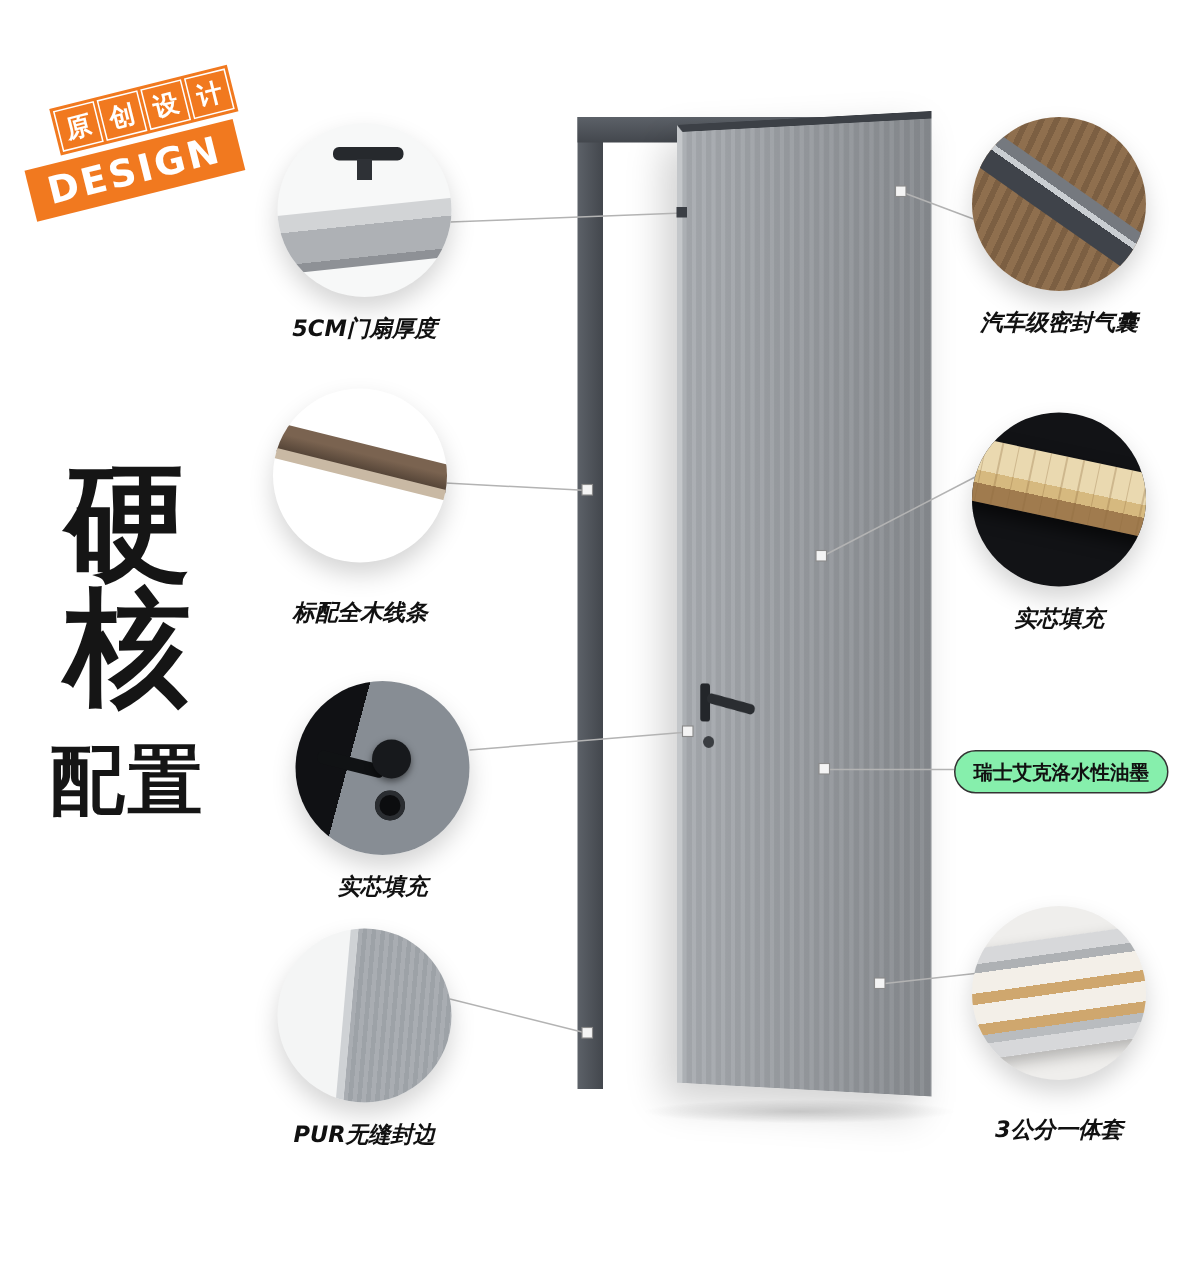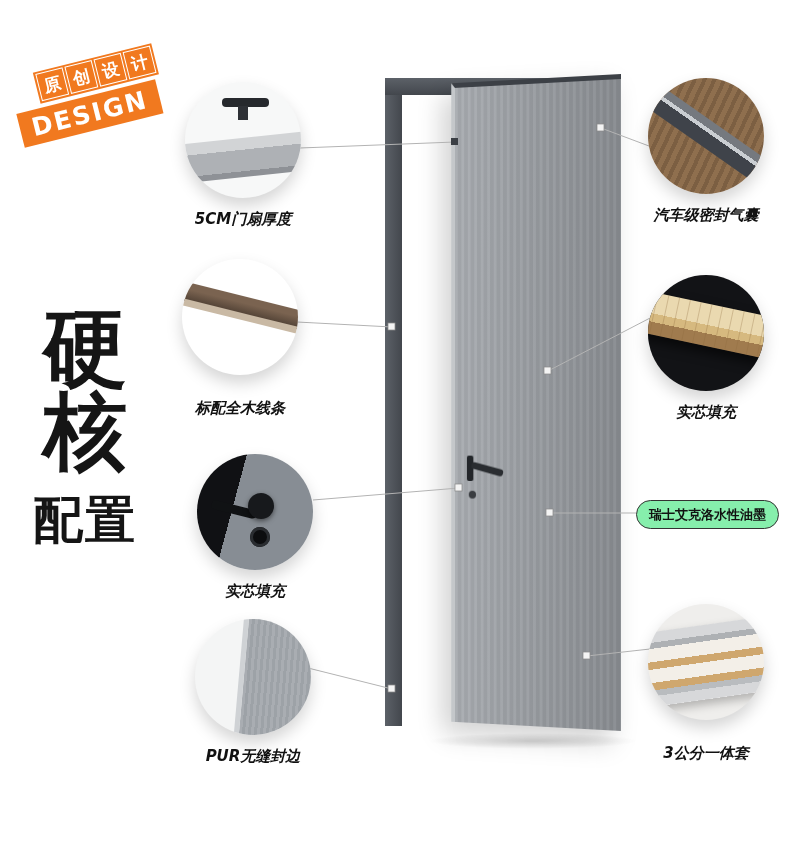--- a/index.html
+++ b/index.html
@@ -46,21 +46,21 @@
   .overlay { position:absolute; left:0; top:0; width:802px; height:857px; pointer-events:none; }
 
   
   .feature { position:absolute; width:150px; display:flex; flex-direction:column; align-items:center; gap:12px;font-style:italic; }
   .circle { width:116px; height:116px; border-radius:50%; overflow:hidden; position:relative; box-shadow:0 8px 16px rgba(0,0,0,0.17); background:#eeeeee; }
   .feature-label { font-size:15px; font-weight:bold; color:#111111; white-space:nowrap; }
 
   .pos-l1 { left:168px; top:82px; }
   .pos-l2 { left:165px; top:259px;gap:24px; }
   .pos-l3 { left:180px; top:454px; }
-  .pos-l4 { left:178px; top:619px; }
+  .pos-l4 { left:168px; top:619px; }
   .pos-r1 { left:631px; top:78px; }
   .pos-r2 { left:631px; top:275px; }
   .pos-r3 { left:631px; top:604px;gap:24px; }
 
   .pill {
     position:absolute; left:636px; top:500px; height:27px; padding:0 12px;
     border:1px solid #333; border-radius:15px; background:#86efac;
     display:flex; align-items:center; justify-content:center;
     font-size:13px; font-weight:bold; color:#111; white-space:nowrap;
   }

